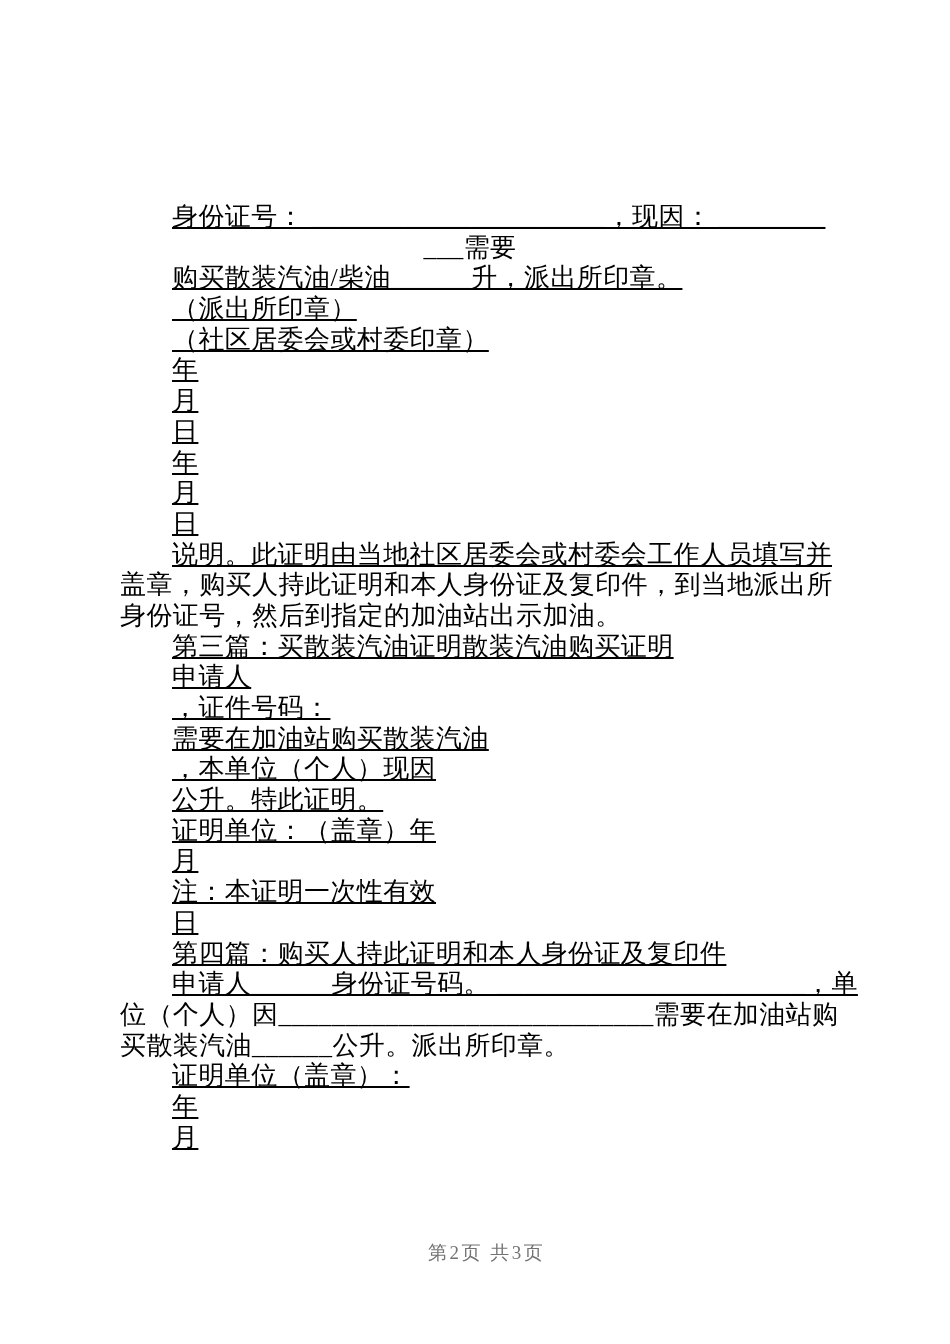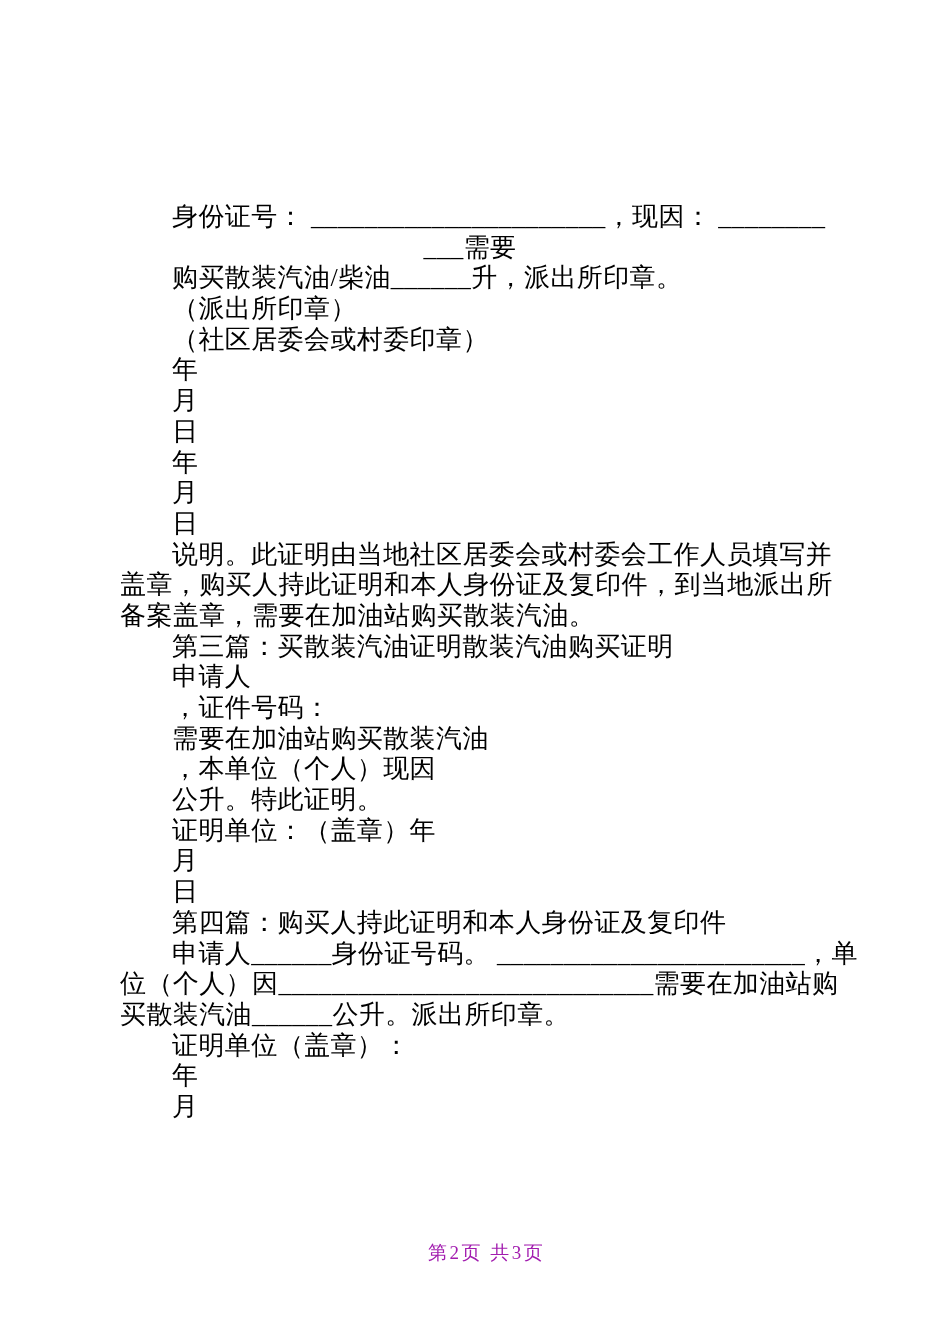--- a/index.html
+++ b/index.html
@@ -24,64 +24,66 @@
     font-size: 26px;
     line-height: 30.7px;
     letter-spacing: 0.4px;
   }
   .line {
     white-space: pre;
     height: 30.7px;
   }
   .line.indent {
     padding-left: 52px;
+    text-decoration: underline;
   }
   .line.hang {
     margin-left: -16px;
     text-align: center;
   }
   .footer {
     position: absolute;
     top: 1240px;
     left: 0;
     right: 0;
     padding-left: 23px;
     text-align: center;
     font-size: 19px;
     letter-spacing: 2.5px;
-    color: #a21caf;
+    color: #737373;
   }
 </style>
 </head>
 <body>
 
 <div class="page">
   <div class="doc-body">
       <div class="line indent">身份证号： ______________________，现因： ________</div>
       <div class="line hang">___需要</div>
       <div class="line indent">购买散装汽油/柴油______升，派出所印章。</div>
       <div class="line indent">（派出所印章）</div>
       <div class="line indent">（社区居委会或村委印章）</div>
       <div class="line indent">年</div>
       <div class="line indent">月</div>
       <div class="line indent">日</div>
       <div class="line indent">年</div>
       <div class="line indent">月</div>
       <div class="line indent">日</div>
       <div class="line indent">说明。此证明由当地社区居委会或村委会工作人员填写并</div>
       <div class="line">盖章，购买人持此证明和本人身份证及复印件，到当地派出所</div>
-      <div class="line">备案盖章，需要在加油站购买散装汽油。</div>
+      <div class="line">身份证号，然后到指定的加油站出示加油。</div>
       <div class="line indent">第三篇：买散装汽油证明散装汽油购买证明</div>
       <div class="line indent">申请人</div>
       <div class="line indent">，证件号码：</div>
       <div class="line indent">需要在加油站购买散装汽油</div>
       <div class="line indent">，本单位（个人）现因</div>
       <div class="line indent">公升。特此证明。</div>
       <div class="line indent">证明单位：（盖章）年</div>
       <div class="line indent">月</div>
+      <div class="line indent">注：本证明一次性有效</div>
       <div class="line indent">日</div>
       <div class="line indent">第四篇：购买人持此证明和本人身份证及复印件</div>
       <div class="line indent">申请人______身份证号码。 _______________________，单</div>
       <div class="line">位（个人）因____________________________需要在加油站购</div>
       <div class="line">买散装汽油______公升。派出所印章。</div>
       <div class="line indent">证明单位（盖章）：</div>
       <div class="line indent">年</div>
       <div class="line indent">月</div>
     </div>
   <div class="footer">

